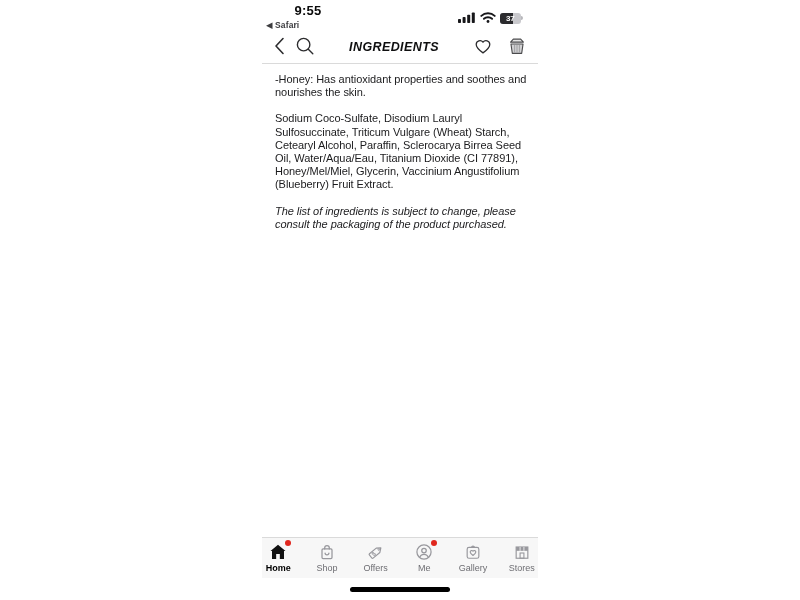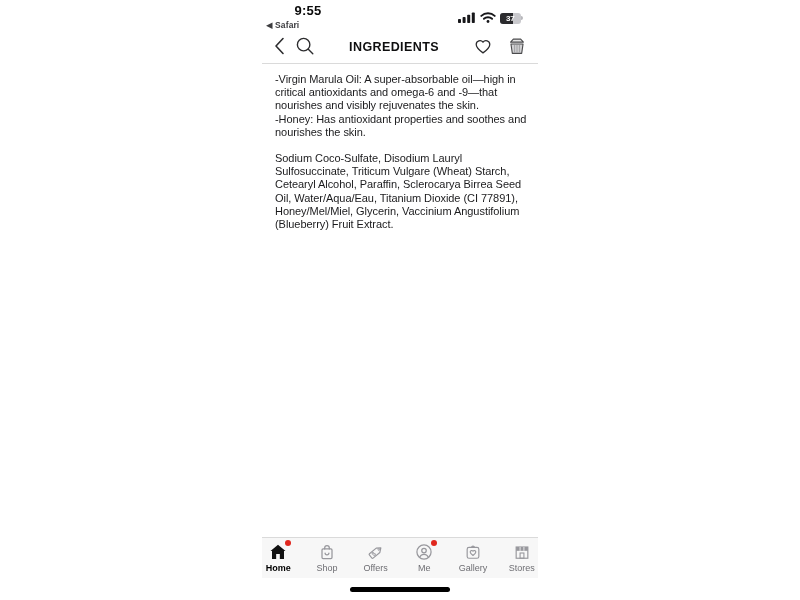--- a/index.html
+++ b/index.html
@@ -39,21 +39,21 @@
     position:absolute;top:32px;left:0;right:0;height:31px;
     border-bottom:1px solid var(--hairline,#dadada);
   }
   .nav-btn{position:absolute;top:3px;width:26px;height:26px;display:flex;align-items:center;justify-content:center;}
   .nav-btn.back{left:5px;}
   .nav-btn.search{left:30px;}
   .nav-btn.wish{right:42px;}
   .nav-btn.basket{right:8px;}
   .nav-title{
     position:absolute;left:60px;right:72px;top:0;height:30px;line-height:31px;text-align:center;
-    font-size:12.5px;font-weight:700;letter-spacing:.4px;color:#0f0f10;white-space:nowrap;
+    font-size:12.5px;font-weight:700;letter-spacing:.4px;color:#0f0f10;white-space:nowrap;font-style:italic;
   }
 
   
   .content{
     position:absolute;top:64px;left:0;right:0;height:473px;overflow:hidden;
     padding:9px 10px 0 13px;box-sizing:border-box;
     font-size:11px;line-height:13.2px;letter-spacing:-.05px;color:var(--text,#1b1b1d);
   }
   .para{margin:0 0 13px 0;}
   .disclaimer{font-style:italic;}
@@ -149,24 +149,24 @@
           <line x1="9.4" y1="10.8" x2="9.4" y2="19" stroke="#9a9a9c" stroke-width="1"></line>
           <line x1="12" y1="10.8" x2="12" y2="19" stroke="#9a9a9c" stroke-width="1"></line>
           <line x1="14.6" y1="10.8" x2="14.6" y2="19" stroke="#9a9a9c" stroke-width="1"></line>
         </svg>
       </span>
     </div>
   </div>
 
   <div class="content">
     <div class="para">
-      <div>-Virgin Marula Oil: A super-absorbable oil—high in critical antioxidants and omega-6 and -9—that nourishes and visibly rejuvenates the skin.</div>
       <div>-Honey: Has antioxidant properties and soothes and nourishes the skin.</div>
     </div>
     <p class="para">Sodium Coco-Sulfate, Disodium Lauryl Sulfosuccinate, Triticum Vulgare (Wheat) Starch, Cetearyl Alcohol, Paraffin, Sclerocarya Birrea Seed Oil, Water/Aqua/Eau, Titanium Dioxide (CI 77891), Honey/Mel/Miel, Glycerin, Vaccinium Angustifolium (Blueberry) Fruit Extract.</p>
+    <p class="para disclaimer">The list of ingredients is subject to change, please consult the packaging of the product purchased.</p>
   </div>
 
   <div class="tab-bar">
 
     <div class="tab tab-active">
       <span class="icon">
         <svg width="20" height="20" viewBox="0 0 24 24">
           <path d="M12 3.2 L21 10.8 H19.2 V20.5 H14.2 V14.3 H9.8 V20.5 H4.8 V10.8 H3 Z" fill="currentColor"></path>
         </svg>
         <span class="badge"></span>

